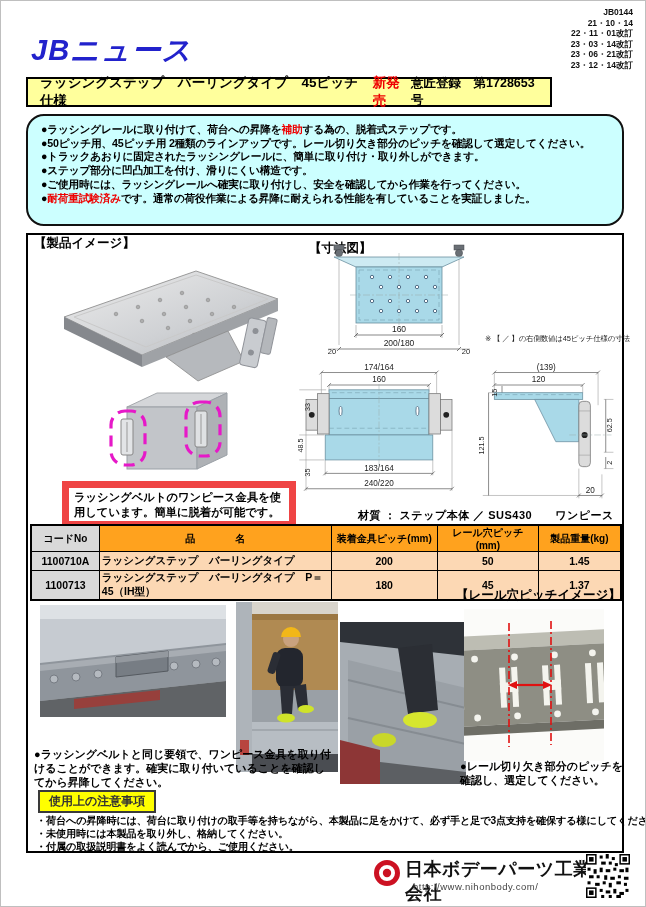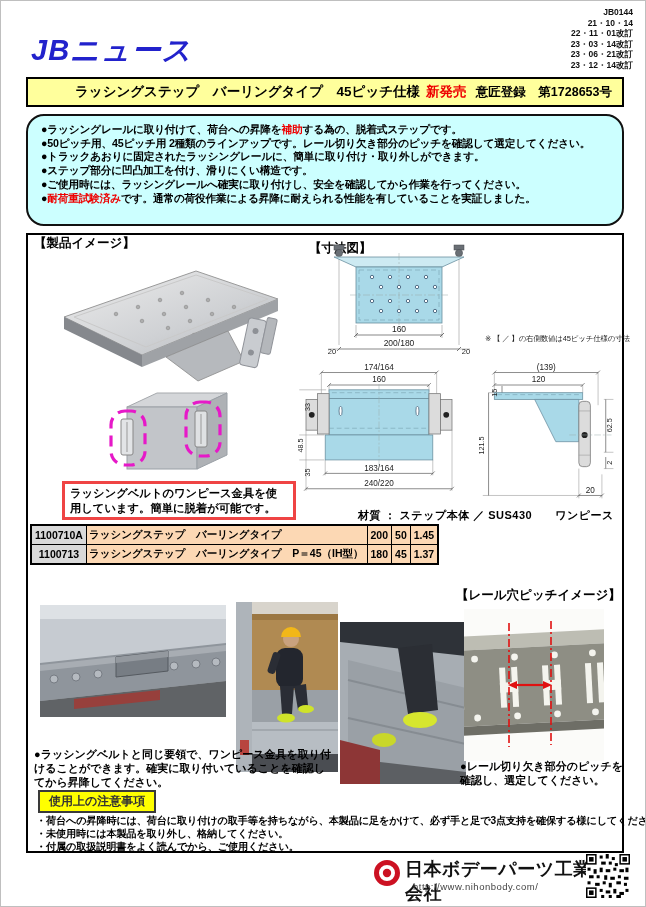--- a/index.html
+++ b/index.html
@@ -3,35 +3,35 @@
 <meta charset="utf-8">
 <style>
   html,body{margin:0;padding:0;background:#e9e9e9;}
   .page{position:relative;width:646px;height:907px;background:#ffffff;border:1px solid #bfbfbf;
         box-sizing:border-box;font-family:"Liberation Sans","DejaVu Sans",sans-serif;color:#000;overflow:hidden;}
   .abs{position:absolute;}
   
   .docinfo{right:12px;top:6px;text-align:right;font-size:8.5px;font-weight:700;line-height:10.5px;color:#111;}
   .jblogo{left:30px;top:30px;font-size:29px;font-weight:800;font-style:italic;color:#2222cc;letter-spacing:1px;}
   
-  .titlebar{left:25px;top:76px;width:598px;height:30px;background:#ffff9c;border:2px solid #000;
-            box-sizing:border-box;display:flex;align-items:center;font-weight:700;padding-left:35px;}
+  .titlebar{left:25px;top:76px;width:526px;height:30px;background:#ffff9c;border:2px solid #000;
+            box-sizing:border-box;display:flex;align-items:center;font-weight:700;}
   .titlebar .main{font-size:13.5px;margin-left:12px;}
   .titlebar .new{font-size:13.5px;color:#ee0000;margin-left:6px;}
   .titlebar .reg{font-size:12.5px;margin-left:auto;margin-right:10px;}
   
   .intro{left:25px;top:113px;width:598px;height:112px;background:#ccffff;border:2px solid #111;
          border-radius:18px;box-sizing:border-box;padding:7px 10px 0 13px;}
   .intro .line{font-size:10.7px;font-weight:700;line-height:13.7px;white-space:nowrap;letter-spacing:-0.2px;}
   .red{color:#ee0000;}
   
   .frame{left:25px;top:232px;width:598px;height:620px;border:2px solid #000;box-sizing:border-box;}
   .sectitle{font-size:12.5px;font-weight:700;}
   .cap{font-size:11px;font-weight:700;line-height:14px;}
-  .onepiece{border:3px solid #ef4444;padding:2px 5px;font-size:11.3px;font-weight:700;line-height:14.5px;box-sizing:border-box;}
+  .onepiece{border:7px solid #ef4444;padding:2px 5px;font-size:11.3px;font-weight:700;line-height:14.5px;box-sizing:border-box;}
   .dimnote{font-size:7.5px;color:#222;letter-spacing:-0.2px;}
   .material{font-size:11px;font-weight:700;letter-spacing:0.5px;}
   
   table.spec{border-collapse:collapse;border:2px solid #000;font-weight:700;}
   table.spec th,table.spec td{border:1px solid #000;padding:0 3px;height:18px;}
   table.spec th{font-size:10px;background:#ffa21e;}
   table.spec th.gray{background:#d9d9d9;}
   table.spec td{font-size:10.5px;background:#fcd8b4;text-align:center;}
   table.spec td.gray{background:#d9d9d9;}
   table.spec td.name{text-align:left;padding-left:2px;}
@@ -244,20 +244,27 @@
       <text transform="rotate(-90 5 88)" x="5" y="88" text-anchor="middle" class="sm">121.5</text>
       <text transform="rotate(-90 138 67)" x="138" y="67" text-anchor="middle" class="sm">62.5</text>
       <text transform="rotate(-90 138 106)" x="138" y="106" text-anchor="middle" class="sm">2</text>
       <text x="116" y="137" text-anchor="middle">20</text>
     </svg>
 
     <div class="abs material" style="left:330px;top:273px;">材質 ： ステップ本体 ／ SUS430　　ワンピース金具 ／ 鉄製</div>
 
     <table class="spec abs" style="left:2px;top:289px;">
       <tbody>
+          <tr>
+        <th class="gray" style="width:62px;">コードNo</th>
+        <th style="width:240px;">品　　　　名</th>
+        <th style="width:106px;">装着金具ピッチ(mm)</th>
+        <th style="width:100px;">レール穴ピッチ(mm)</th>
+        <th style="width:80px;">製品重量(kg)</th>
+      </tr>
       <tr>
         <td class="gray">1100710A</td>
         <td class="name">ラッシングステップ　バーリングタイプ</td>
         <td>200</td>
         <td>50</td>
         <td>1.45</td>
       </tr>
       <tr>
         <td class="gray">1100713</td>
         <td class="name">ラッシングステップ　バーリングタイプ　P＝45（IH型）</td>

